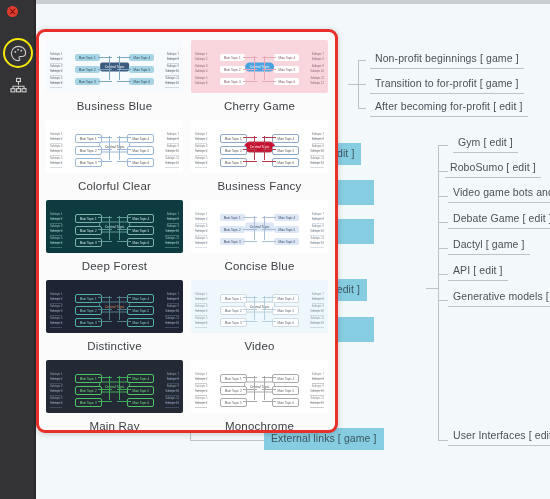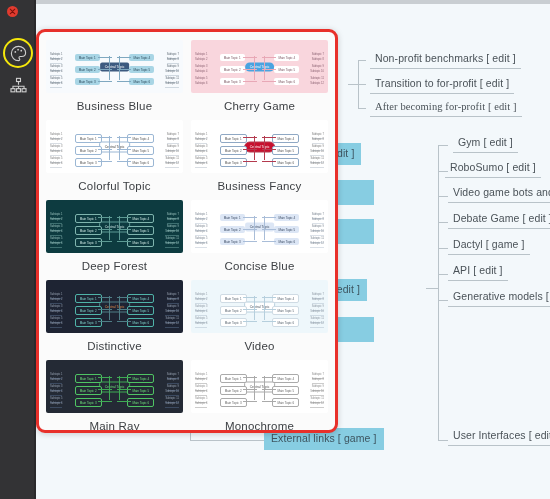--- a/index.html
+++ b/index.html
@@ -125,23 +125,23 @@
   <div class="mm-line h" style="left:438px;top:274px;width:10px;"></div>
   <div class="mm-line h" style="left:438px;top:300px;width:10px;"></div>
 
   <div class="mm-line v" style="left:438px;top:300px;height:140px;"></div>
   <div class="mm-line h" style="left:438px;top:440px;width:10px;"></div>
 
   <div class="mm-line h" style="left:190px;top:440px;width:75px;"></div>
   <div class="mm-line v" style="left:190px;top:418px;height:22px;"></div>
 
   <div id="mm-nodes">
-      <div class="mm-node plain" style="left: 370px; top: 50px;">Non-profit benchmarks [ edit ]</div>
-      <div class="mm-node plain" style="left: 370px; top: 75px;">Transition to for-profit [ edit ]</div>
-      <div class="mm-node plain" style="left: 370px; top: 98px; font-family: Liberation Serif, serif;">After becoming for-profit [ edit ]</div>
+      <div class="mm-node plain" style="left: 370px; top: 50px;">Non-profit beginnings [ game ]</div>
+      <div class="mm-node plain" style="left: 370px; top: 75px;">Transition to for-profit [ game ]</div>
+      <div class="mm-node plain" style="left: 370px; top: 98px;">After becoming for-profit [ edit ]</div>
       <div class="mm-node plain" style="left: 453px; top: 134px;">Gym [ edit ]</div>
       <div class="mm-node plain" style="left: 445px; top: 159px;">RoboSumo [ edit ]</div>
       <div class="mm-node plain" style="left: 448px; top: 184px;">Video game bots and benchmarks</div>
       <div class="mm-node plain" style="left: 448px; top: 210px;">Debate Game [ edit ]</div>
       <div class="mm-node plain" style="left: 448px; top: 236px;">Dactyl [ game ]</div>
       <div class="mm-node plain" style="left: 448px; top: 262px;">API [ edit ]</div>
       <div class="mm-node plain" style="left: 448px; top: 288px;">Generative models [ edit ]</div>
       <div class="mm-node plain" style="left: 448px; top: 427px;">User Interfaces [ edit ]</div>
       <div class="mm-node sel" style="left: 318px; top: 143px;">[ edit ]</div>
       <div class="mm-node sel" style="left: 264px; top: 279px;">applications [ edit ]</div>
@@ -247,21 +247,21 @@
             <div class="s" style="top: 24px; color: rgb(119, 119, 119); border-bottom: 0.5px solid rgb(216, 221, 227); right: 3%;">Subtopic 9</div>
             <div class="s" style="top: 29px; color: rgb(119, 119, 119); border-bottom: 0.5px solid rgb(216, 221, 227); right: 3%;">Subtopic 10</div>
             <div class="m" style="top: 38px; background: rgb(255, 255, 255); color: rgb(85, 85, 85); border-radius: 2px; border: 0.5px solid rgb(155, 183, 212); right: 21%;">Main Topic 6</div>
             <div class="ln" style="background: rgb(155, 183, 212); height: 0.5px; top: 40.5px; right: 38%; width: 10%;"></div>
             <div class="s" style="top: 36px; color: rgb(119, 119, 119); border-bottom: 0.5px solid rgb(216, 221, 227); right: 3%;">Subtopic 11</div>
             <div class="s" style="top: 41px; color: rgb(119, 119, 119); border-bottom: 0.5px solid rgb(216, 221, 227); right: 3%;">Subtopic 12</div>
             <div class="ln" style="background: rgb(155, 183, 212); width: 0.5px; top: 16px; height: 24px; left: 46%;"></div>
             <div class="ln" style="background: rgb(155, 183, 212); width: 0.5px; top: 16px; height: 24px; right: 46%;"></div>
           </div>
         </div>
-        <div class="theme-name">Colorful Topic</div>
+        <div class="theme-name">Colorful Clear</div>
       </div>
       <div class="theme-card">
         <div class="thumb" style="background: rgb(255, 255, 255);">
           <div class="mini">
             <div class="c" style="background: rgb(200, 16, 46); color: rgb(255, 255, 255); border-radius: 6px; border: 0.5px solid rgb(180, 58, 78);">Central Topic</div>
             <div class="m" style="top: 14px; background: rgb(255, 255, 255); color: rgb(85, 85, 85); border-radius: 2px; border: 0.5px solid rgb(143, 168, 196); left: 21%;">Main Topic 1</div>
             <div class="ln" style="background: rgb(180, 58, 78); height: 0.5px; top: 16.5px; left: 38%; width: 10%;"></div>
             <div class="s" style="top: 12px; color: rgb(119, 119, 119); border-bottom: 0.5px solid rgb(216, 221, 227); left: 3%;">Subtopic 1</div>
             <div class="s" style="top: 17px; color: rgb(119, 119, 119); border-bottom: 0.5px solid rgb(216, 221, 227); left: 3%;">Subtopic 2</div>
             <div class="m" style="top: 26px; background: rgb(255, 255, 255); color: rgb(85, 85, 85); border-radius: 2px; border: 0.5px solid rgb(143, 168, 196); left: 21%;">Main Topic 2</div>

